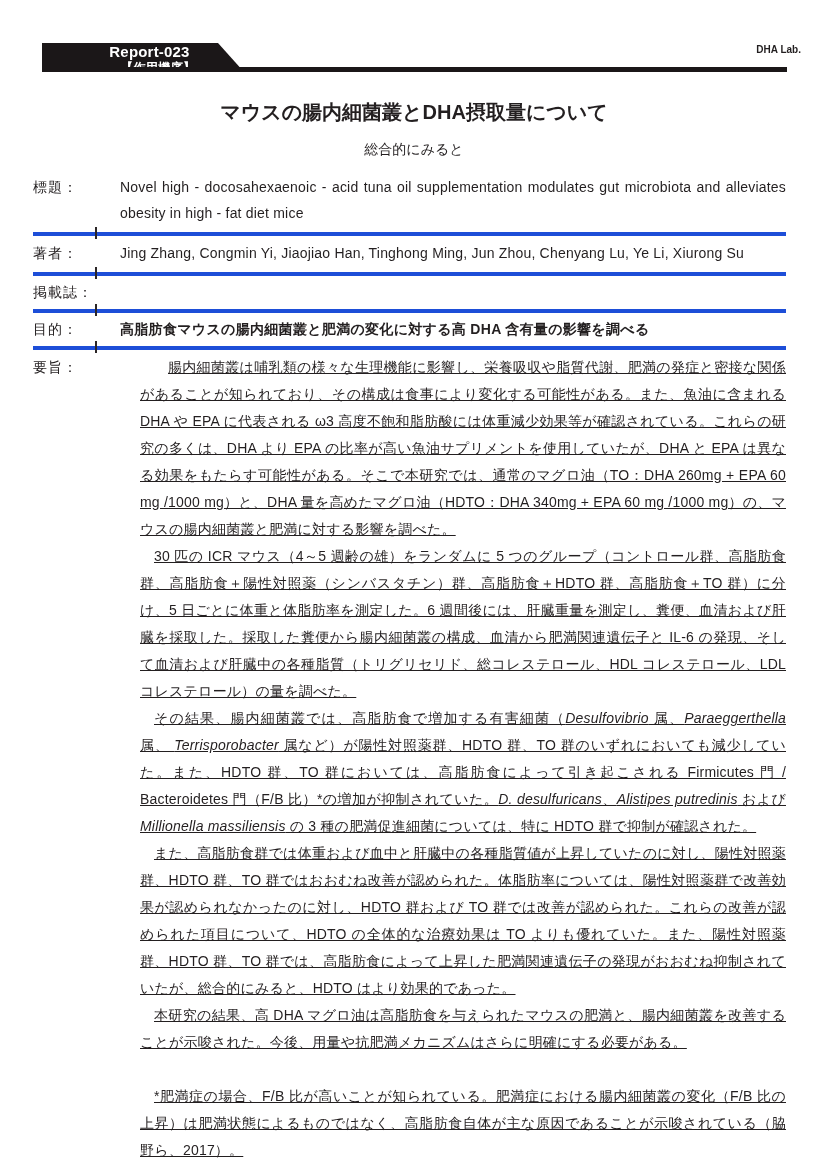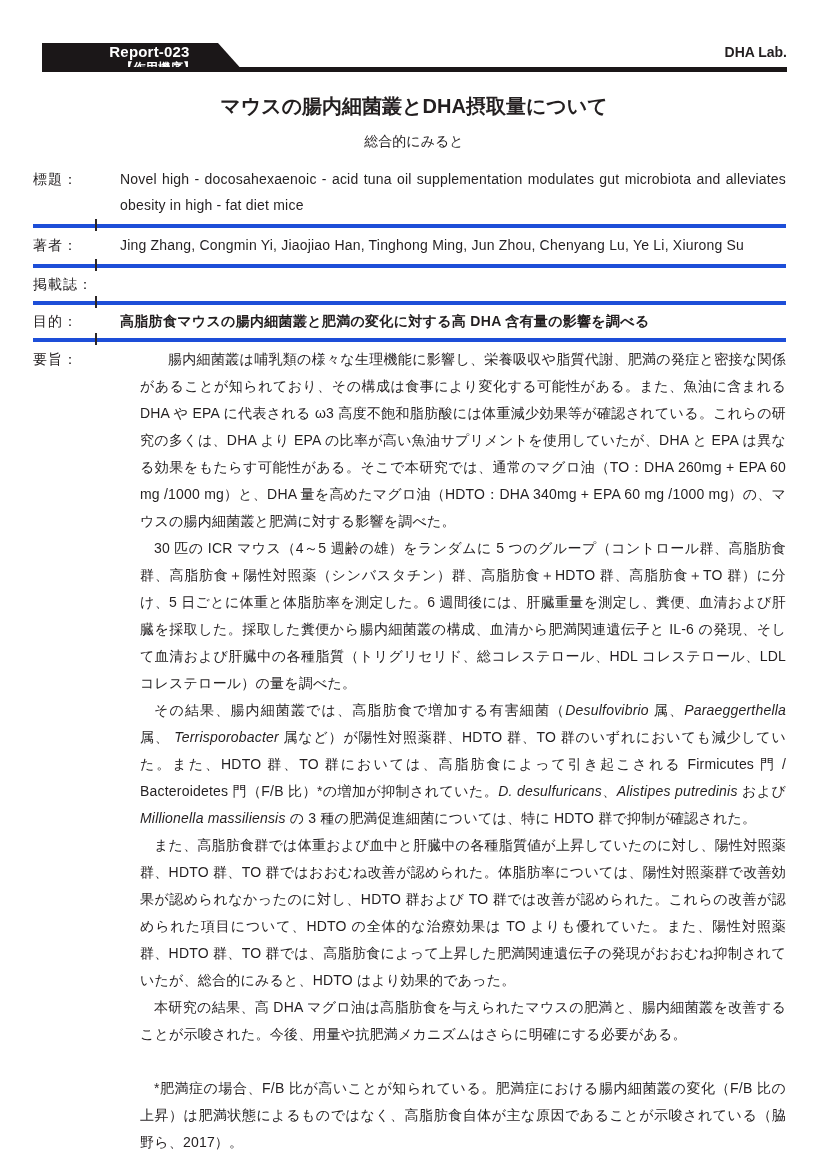--- a/index.html
+++ b/index.html
@@ -16,26 +16,26 @@
     display:flex;align-items:center;padding-left:13px;box-sizing:border-box;
     white-space:nowrap;
     flex-direction:column;
   }
   .hdr-banner .num{font-size:15px;font-weight:bold;letter-spacing:0.2px;}
   .hdr-banner .tag{font-size:12.5px;font-weight:bold;margin-left:17px;}
   .hdr-rule{
     position:absolute;left:42px;top:67px;width:745px;height:5px;background:#1b1718;
   }
   .brand{
-    position:absolute;top:44px;right:41px;font-size:14px;font-weight:bold;color:#231f20;
+    position:absolute;top:44px;right:27px;font-size:10px;font-weight:bold;color:#231f20;
   }
   
   .content{position:absolute;left:0;top:84px;width:828px;}
   .page-title{
-    text-align:center;font-size:20px;font-weight:bold;line-height:24px;margin:10px;
+    text-align:center;font-size:20px;font-weight:bold;line-height:24px;margin:16px;
   }
   .page-subtitle{
     text-align:center;font-size:14px;font-weight:normal;line-height:18px;margin:14px 0 0 0;
   }
   
   .ref-table{margin:12px 42px 0 33px;width:753px;}
   .row{
     display:flex;position:relative;
     border-bottom:4px solid #1d4ed8;
     padding:4px 0 6px;
@@ -49,21 +49,21 @@
     width:87px;flex-shrink:0;font-size:14px;line-height:26px;letter-spacing:1px;
   }
   .row .value{
     flex:1;font-size:14px;line-height:26px;text-align:justify;
   }
   .row .value.latin{font-size:14px;letter-spacing:0.2px;}
   .row .value.journal{font-style:italic;}
   .row .value.purpose{font-weight:bold;letter-spacing:0.3px;}
   .row.single{padding:3px 0 4px;}
   
-  .abstract .value p{margin:0;font-size:14px;line-height:27px;text-align:justify;text-indent:1em;letter-spacing:0.2px;}
+  .abstract .value p{margin:0;font-size:14px;line-height:27px;text-align:justify;text-indent:1em;letter-spacing:0.2px;text-decoration:underline;}
   .abstract .value p.first{text-indent:2em;}
   .abstract .value p.footnote{margin-top:27px;}
   .abstract .value i{font-style:italic;}
 </style>
 </head>
 <body>
 
 <div class="hdr-banner">
   <span class="num">Report-023</span>
   <span class="tag">【作用機序】</span>

